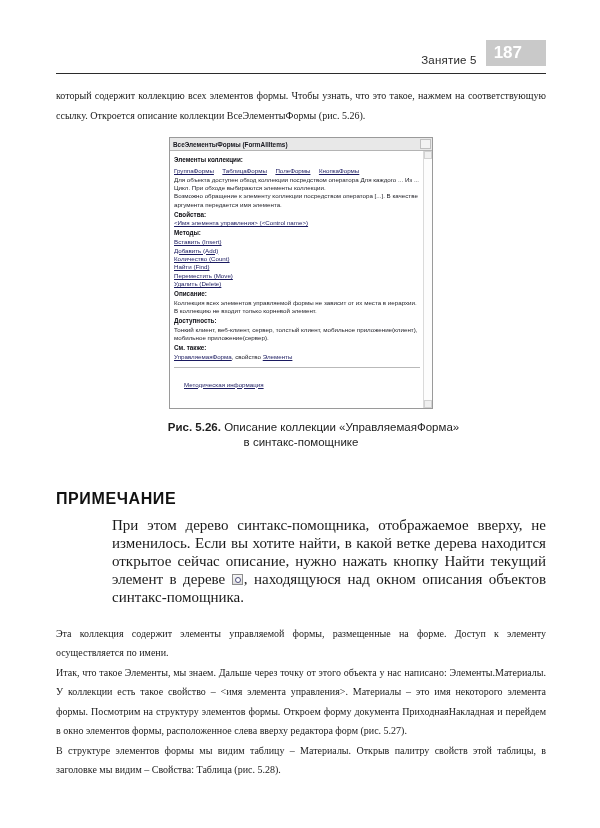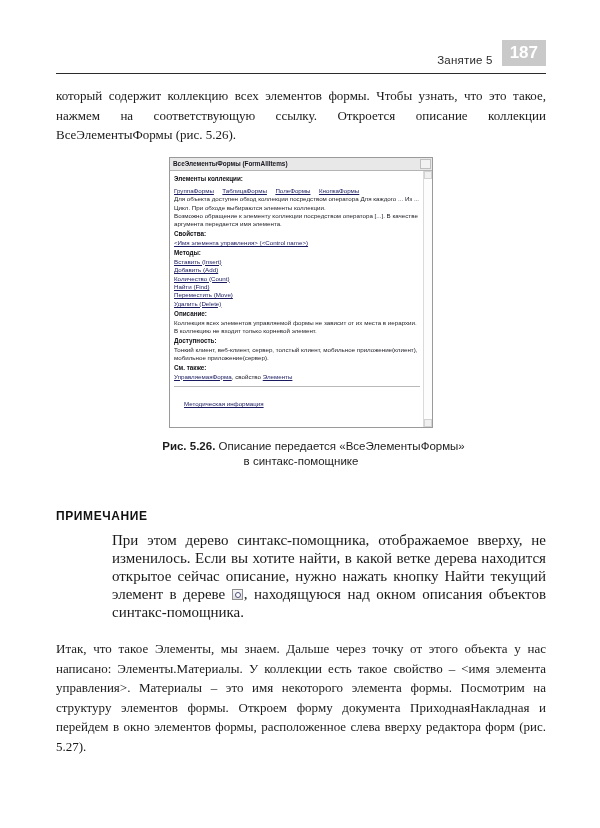--- a/index.html
+++ b/index.html
@@ -44,21 +44,21 @@
     color: #2b2b2b;
     margin-right: 9px;
   }
   .page-number-box {
     background: #c9c9c9;
     color: #ffffff;
     font-family: "Liberation Sans", sans-serif;
     font-size: 17px;
     font-weight: 700;
     line-height: 1;
-    padding: 4px 8px 5px 8px;
+    padding: 4px 24px 5px 8px;
     min-width: 26px;
     text-align: center;
   }
   .header-rule {
     position: absolute;
     left: 0;
     top: 29px;
     width: 490px;
     height: 1px;
     background: #2b2b2b;
@@ -66,21 +66,21 @@
 
   
   .content {
     position: absolute;
     left: 56px;
     top: 86px;
     width: 490px;
   }
   p.para {
     margin: 0 0 0 0;
-    font-size: 13px;
+    font-size: 10px;
     line-height: 19.5px;
     text-align: justify;
     text-indent: 0;
     hyphens: manual;
   }
   p.para + p.para { }
 
   
   .figure {
     margin-top: 12px;
@@ -207,21 +207,21 @@
     font-size: 11.5px;
     line-height: 15px;
     color: #1d1d1d;
   }
   .fig-caption b { font-weight: 700; margin-left: 25px; }
 
   
   .note-wrap { margin-top: 18px; }
   .note-title {
     font-family: "Liberation Sans", sans-serif;
-    font-size: 12px;
+    font-size: 16px;
     font-weight: 700;
     letter-spacing: .6px;
     color: #111;
     margin-top: 40px;
   }
   .note-body {
     margin: 8px 0 0 56px;
     width: 434px;
     font-size: 15px;
     line-height: 18px;
@@ -316,28 +316,30 @@
           <hr class="sa-sep">
 
           <a class="sa-method-info">Методическая информация</a>
 
           <div class="sa-footspace"></div>
         </div>
       </div>
 
       <div class="fig-caption">
         <b>Рис. 5.26.</b>
-        <span>Описание передается «ВсеЭлементыФормы»</span><br>
+        <span>Описание коллекции «УправляемаяФорма»</span><br>
         <span>в синтакс-помощнике</span>
       </div>
     </div>
 
     <div class="note-wrap">
       <div class="note-title">ПРИМЕЧАНИЕ</div>
       <div class="note-body"><span>При этом дерево синтакс-помощника, отображаемое вверху, не изменилось. Если вы хотите найти, в какой ветке дерева находится открытое сейчас описание, нужно нажать кнопку Найти текущий элемент в дереве</span> <span class="tree-icon"></span><span>, находящуюся над окном описания объектов синтакс-помощника.</span></div>
     </div>
 
     <div class="after-note">
+      <p class="para">Эта коллекция содержит элементы управляемой формы, размещенные на форме. Доступ к элементу осуществляется по имени.</p>
       <p class="para">Итак, что такое Элементы, мы знаем. Дальше через точку от этого объекта у нас написано: Элементы.Материалы. У коллекции есть такое свойство – &lt;имя элемента управления&gt;. Материалы – это имя некоторого элемента формы. Посмотрим на структуру элементов формы. Откроем форму документа ПриходнаяНакладная и перейдем в окно элементов формы, расположенное слева вверху редактора форм (рис. 5.27).</p>
+      <p class="para">В структуре элементов формы мы видим таблицу – Материалы. Открыв палитру свойств этой таблицы, в заголовке мы видим – Свойства: Таблица (рис. 5.28).</p>
     </div>
 
   </div>
 </div>
 
 </body></html>

